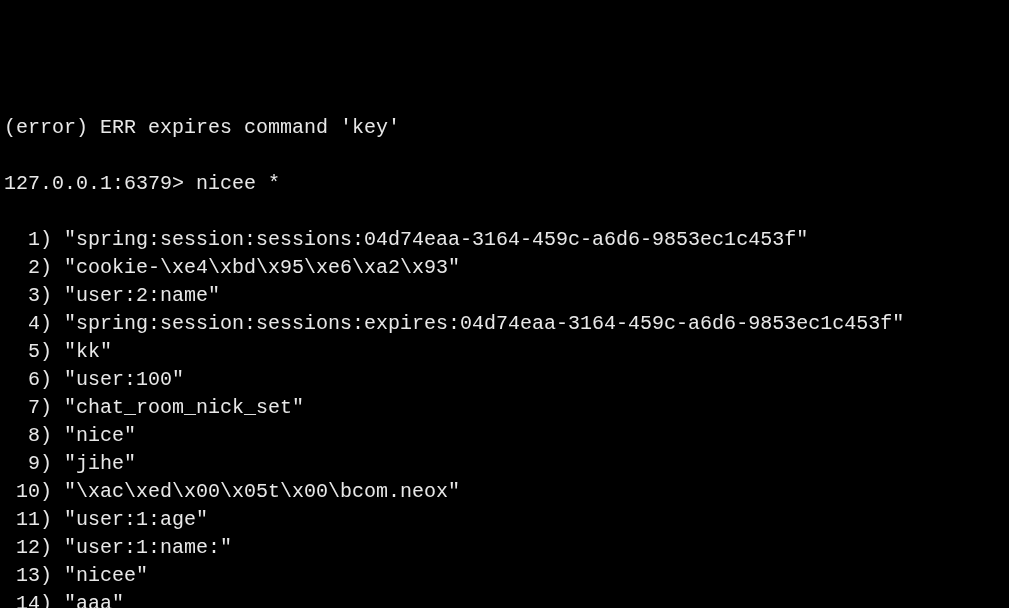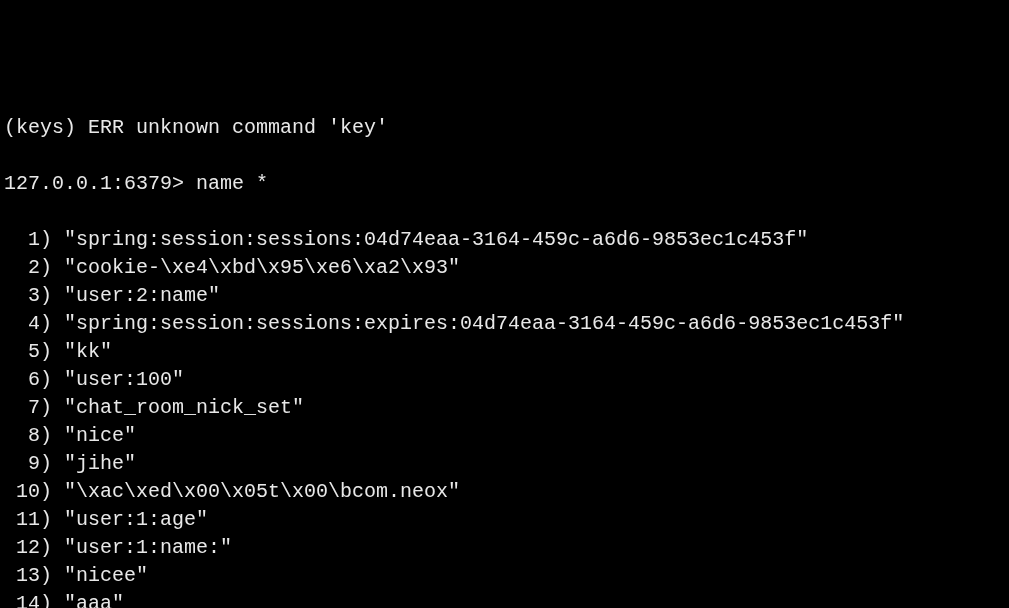--- a/index.html
+++ b/index.html
@@ -32,18 +32,18 @@
     }
     .val {
       display: inline;
     }
   </style>
 </head>
 <body>
 
 
 
-<div class="line">(keys) ERR unknown command 'key'</div>
-<div class="line"><span>127.0.0.1:6379&gt; </span><span>name *</span></div>
+<div class="line">(error) ERR expires command 'key'</div>
+<div class="line"><span>127.0.0.1:6379&gt; </span><span>nicee *</span></div>
 <div id="results"><div class="line"><span class="num">1</span><span class="paren">) </span><span class="val">"spring:session:sessions:04d74eaa-3164-459c-a6d6-9853ec1c453f"</span></div><div class="line"><span class="num">2</span><span class="paren">) </span><span class="val">"cookie-\xe4\xbd\x95\xe6\xa2\x93"</span></div><div class="line"><span class="num">3</span><span class="paren">) </span><span class="val">"user:2:name"</span></div><div class="line"><span class="num">4</span><span class="paren">) </span><span class="val">"spring:session:sessions:expires:04d74eaa-3164-459c-a6d6-9853ec1c453f"</span></div><div class="line"><span class="num">5</span><span class="paren">) </span><span class="val">"kk"</span></div><div class="line"><span class="num">6</span><span class="paren">) </span><span class="val">"user:100"</span></div><div class="line"><span class="num">7</span><span class="paren">) </span><span class="val">"chat_room_nick_set"</span></div><div class="line"><span class="num">8</span><span class="paren">) </span><span class="val">"nice"</span></div><div class="line"><span class="num">9</span><span class="paren">) </span><span class="val">"jihe"</span></div><div class="line"><span class="num">10</span><span class="paren">) </span><span class="val">"\xac\xed\x00\x05t\x00\bcom.neox"</span></div><div class="line"><span class="num">11</span><span class="paren">) </span><span class="val">"user:1:age"</span></div><div class="line"><span class="num">12</span><span class="paren">) </span><span class="val">"user:1:name:"</span></div><div class="line"><span class="num">13</span><span class="paren">) </span><span class="val">"nicee"</span></div><div class="line"><span class="num">14</span><span class="paren">) </span><span class="val">"aaa"</span></div></div>
 
 
 
 
 </body></html>

